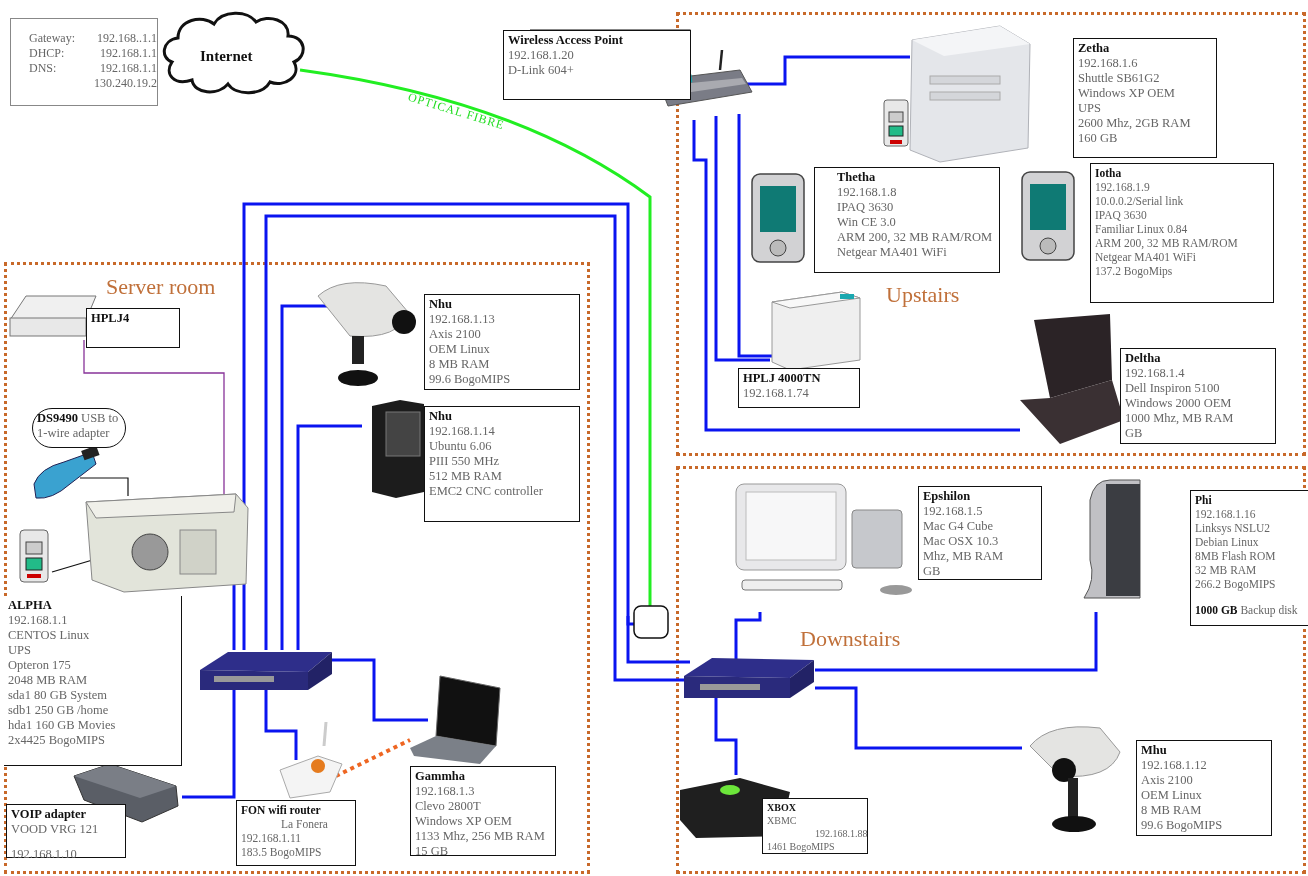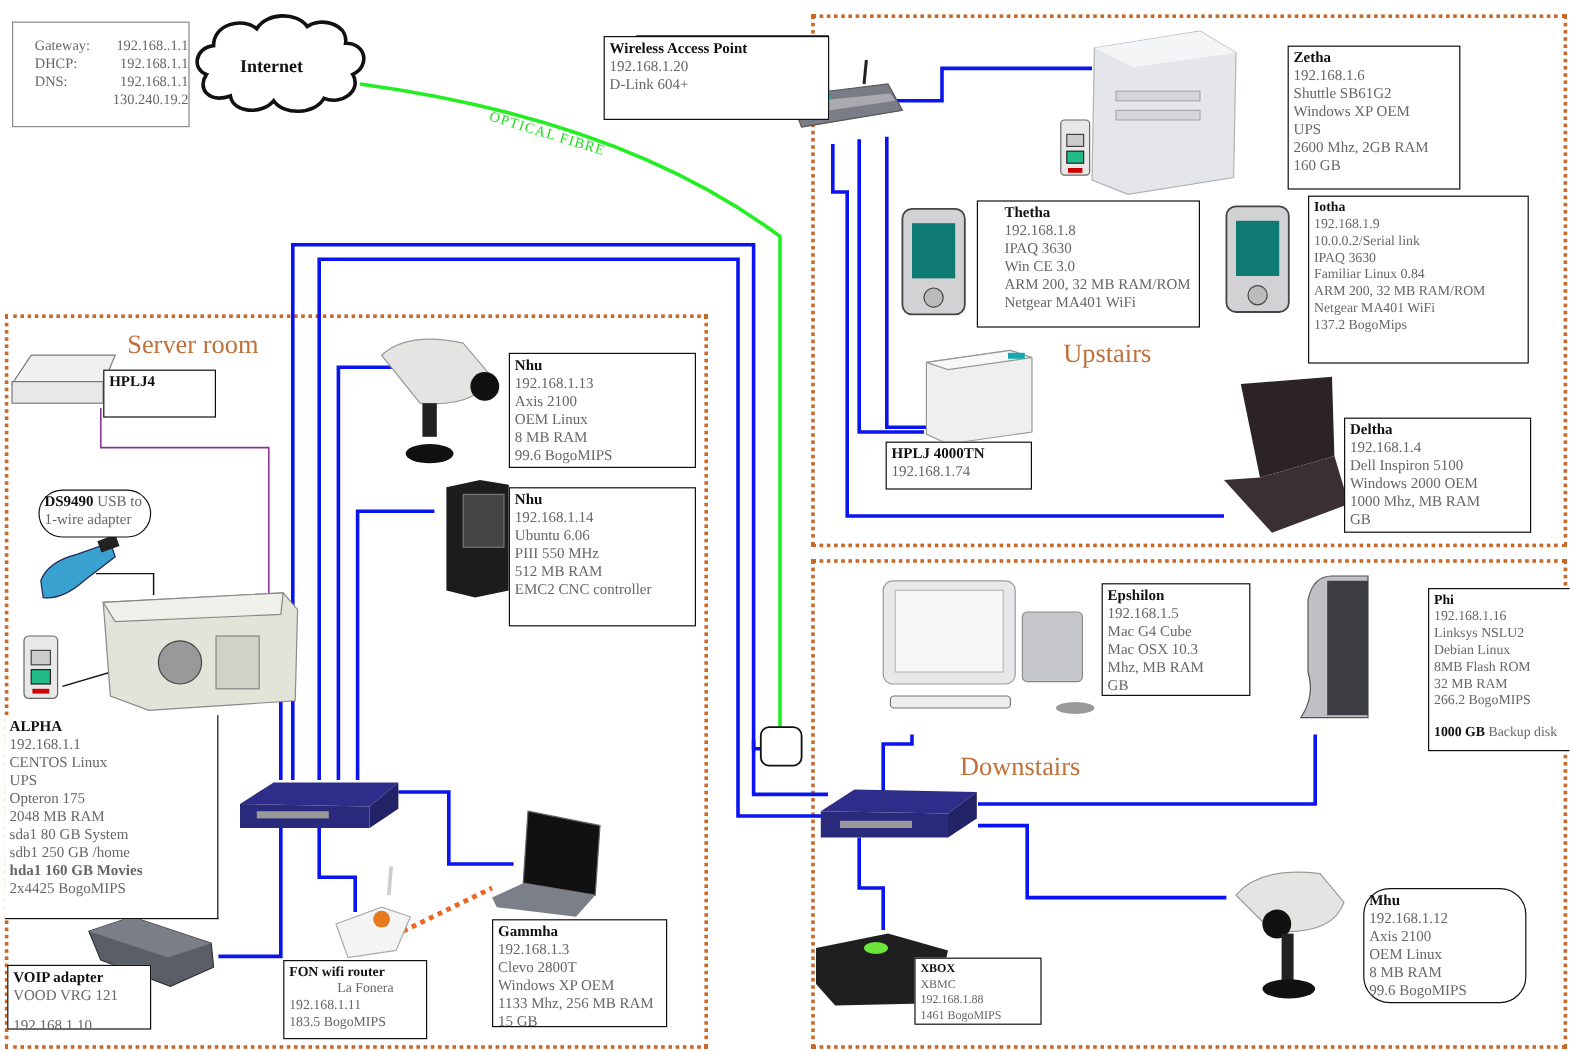--- a/index.html
+++ b/index.html
@@ -294,24 +294,24 @@
     <div class="line" style="min-height: 1em;">Debian Linux</div>
     <div class="line" style="min-height: 1em;">8MB Flash ROM</div>
     <div class="line" style="min-height: 1em;">32 MB RAM</div>
     <div class="line" style="min-height: 1em;">266.2 BogoMIPS</div>
     <div class="line" style="min-height: 1em;"></div>
     <div class="line"><span class="title">1000 GB</span><span> Backup disk</span></div>
   </div>
 <div class="box small" style="left:762px; top:798px; width:106px; height:56px;">
     <div class="line"><span class="title">XBOX</span></div>
     <div class="line" style="min-height: 1em;">XBMC</div>
-    <div class="line" style="min-height: 1em;">192.168.1.88</div>
+    <div class="line" style="min-height: 1em; margin-left: 48px;">192.168.1.88</div>
     <div class="line" style="min-height: 1em;">1461 BogoMIPS</div>
   </div>
-<div class="box" style="left:1136px; top:740px; width:136px; height:96px;border-radius:22px;">
+<div class="box" style="left:1136px; top:740px; width:136px; height:96px;">
     <div class="line"><span class="title">Mhu</span></div>
     <div class="line" style="min-height: 1em;">192.168.1.12</div>
     <div class="line" style="min-height: 1em;">Axis 2100</div>
     <div class="line" style="min-height: 1em;">OEM Linux</div>
     <div class="line" style="min-height: 1em;">8 MB RAM</div>
     <div class="line" style="min-height: 1em;">99.6 BogoMIPS</div>
   </div>
 <div class="box" style="left:86px; top:308px; width:94px; height:40px;">
     <div class="line"><span class="title">HPLJ4</span></div>
   </div>
@@ -321,21 +321,21 @@
   </div>
 <div class="box" style="left:4px; top:596px; width:178px; height:170px; border-top:none; border-left:none;">
     <div class="line"><span class="title">ALPHA</span></div>
     <div class="line" style="min-height: 1em;">192.168.1.1</div>
     <div class="line" style="min-height: 1em;">CENTOS Linux</div>
     <div class="line" style="min-height: 1em;">UPS</div>
     <div class="line" style="min-height: 1em;">Opteron 175</div>
     <div class="line" style="min-height: 1em;">2048 MB RAM</div>
     <div class="line" style="min-height: 1em;">sda1 80 GB System</div>
     <div class="line" style="min-height: 1em;">sdb1 250 GB  /home</div>
-    <div class="line" style="min-height: 1em; font-weight: bold;">hda1 160 GB Movies</div>
+    <div class="line" style="min-height: 1em;">hda1 160 GB Movies</div>
     <div class="line" style="min-height: 1em;">2x4425 BogoMIPS</div>
   </div>
 <div class="box" style="left:424px; top:294px; width:156px; height:96px;">
     <div class="line"><span class="title">Nhu</span></div>
     <div class="line" style="min-height: 1em;">192.168.1.13</div>
     <div class="line" style="min-height: 1em;">Axis 2100</div>
     <div class="line" style="min-height: 1em;">OEM Linux</div>
     <div class="line" style="min-height: 1em;">8 MB RAM</div>
     <div class="line" style="min-height: 1em;">99.6 BogoMIPS</div>
   </div>

